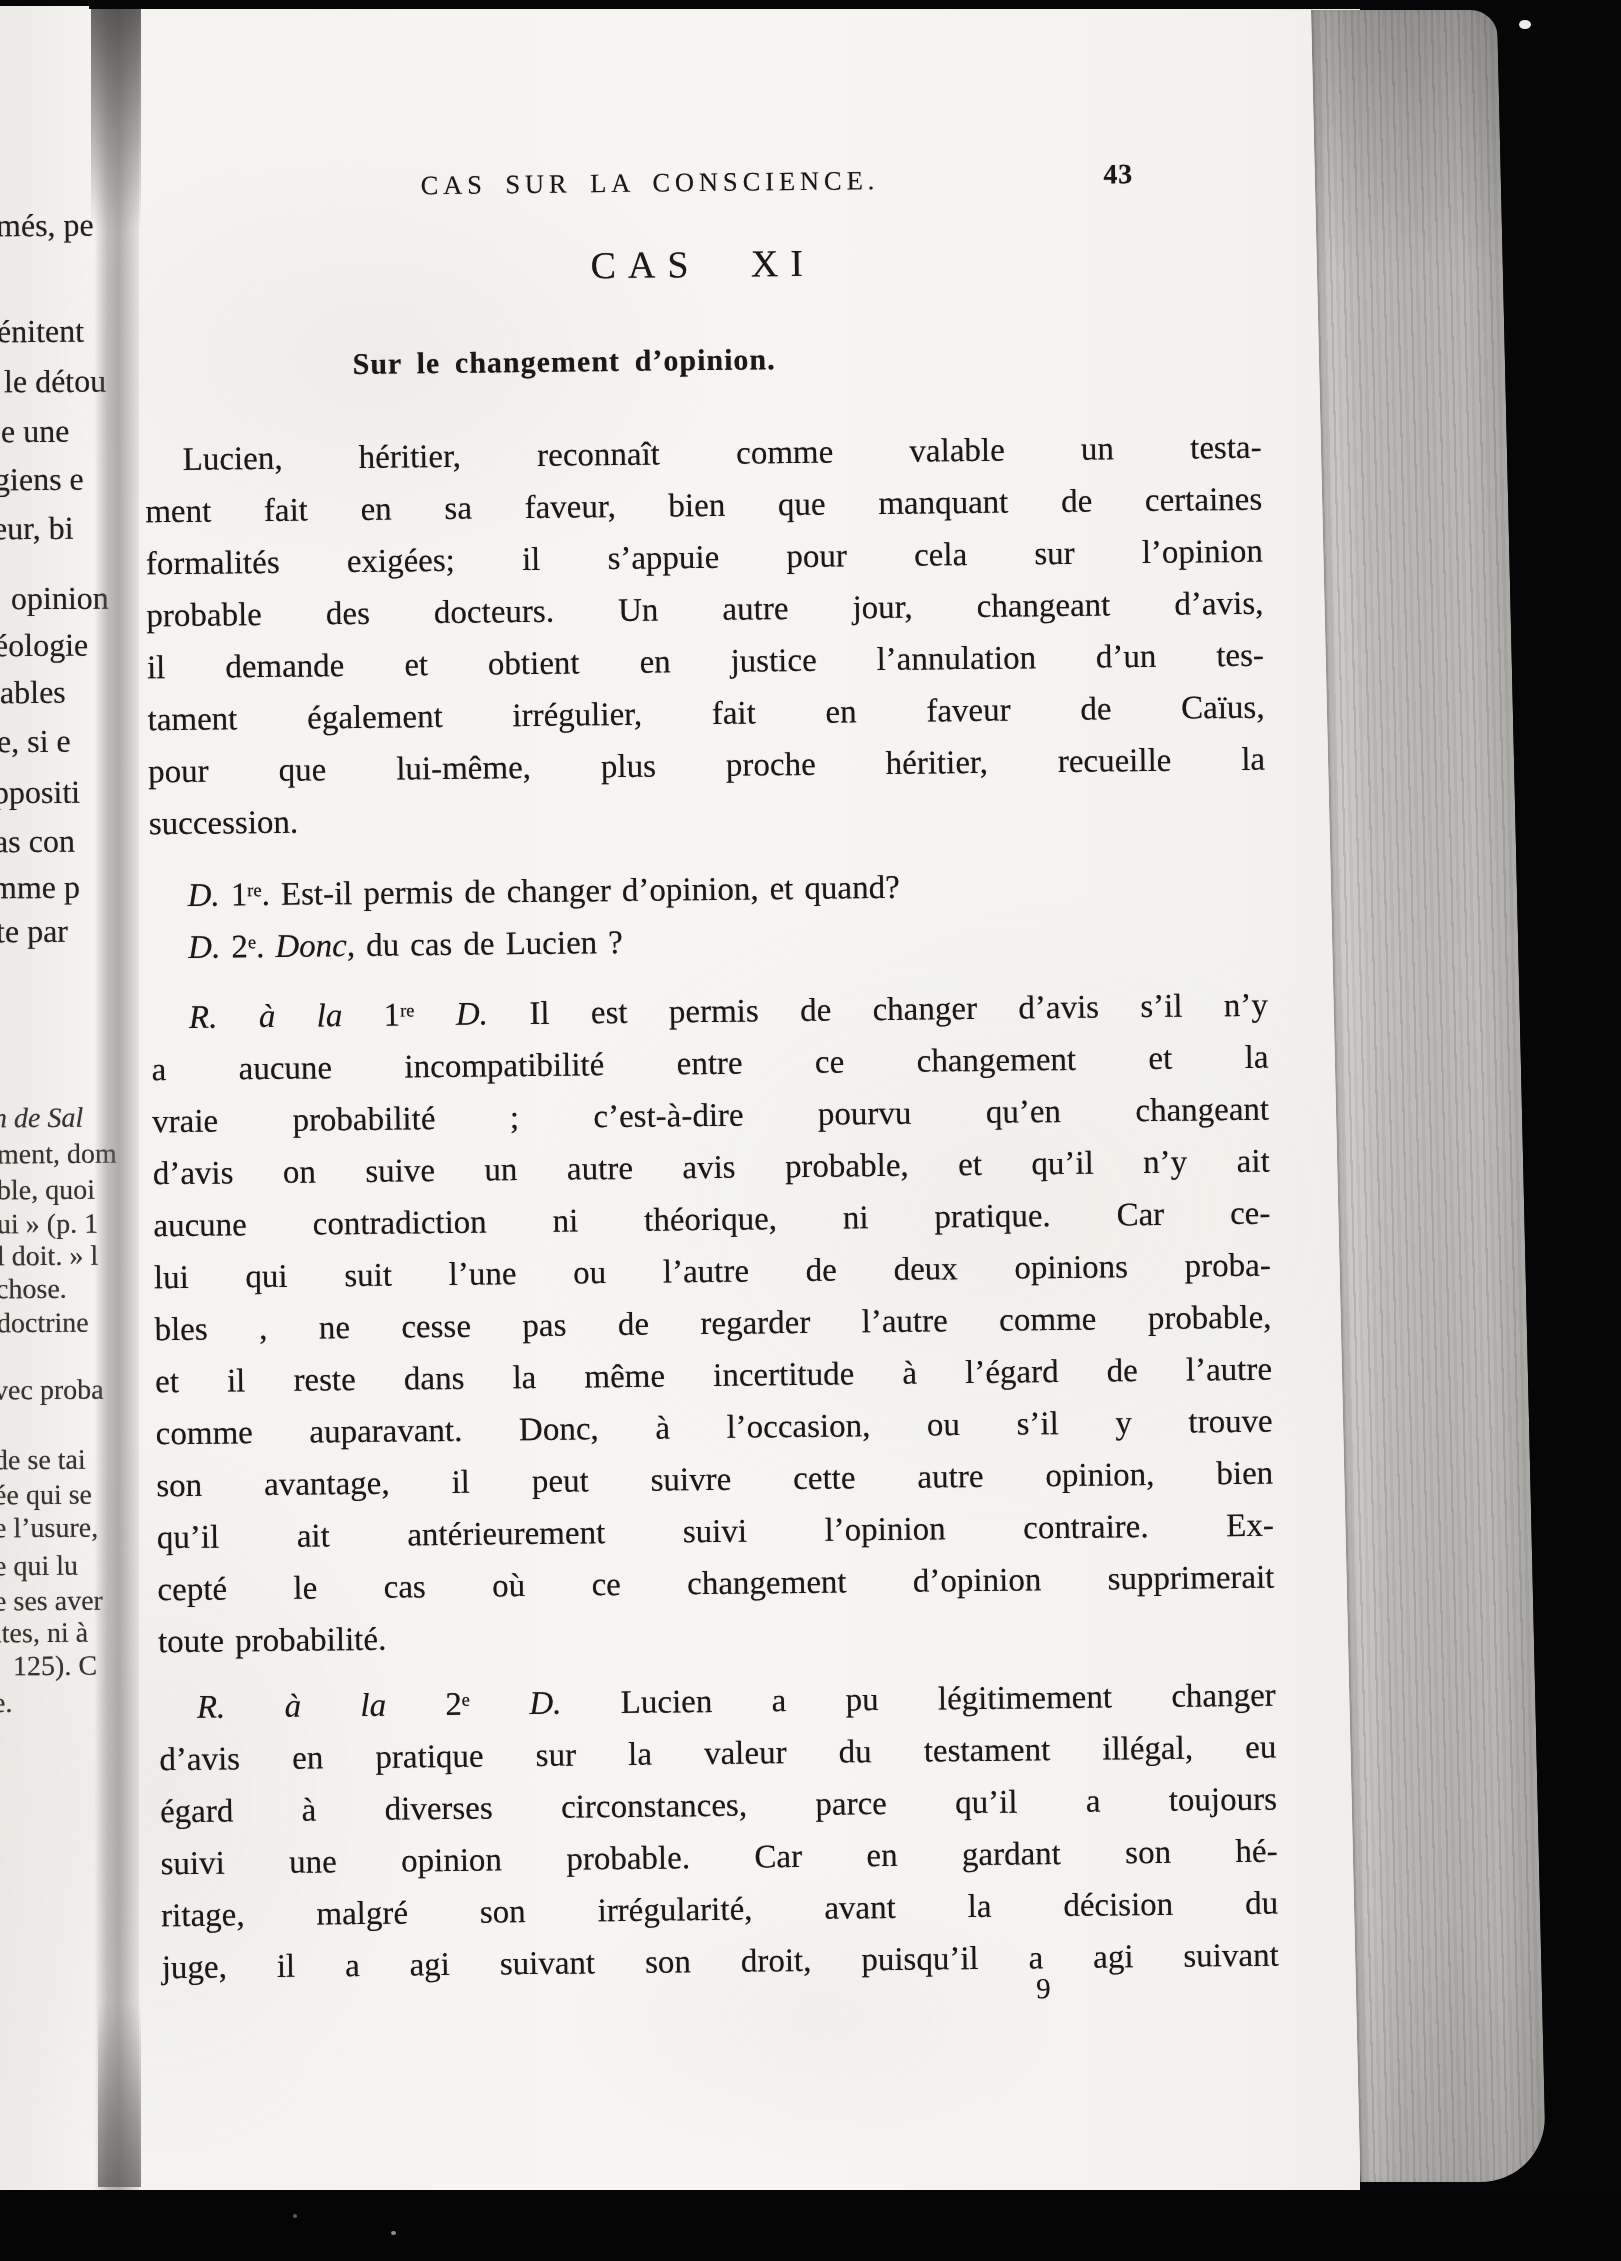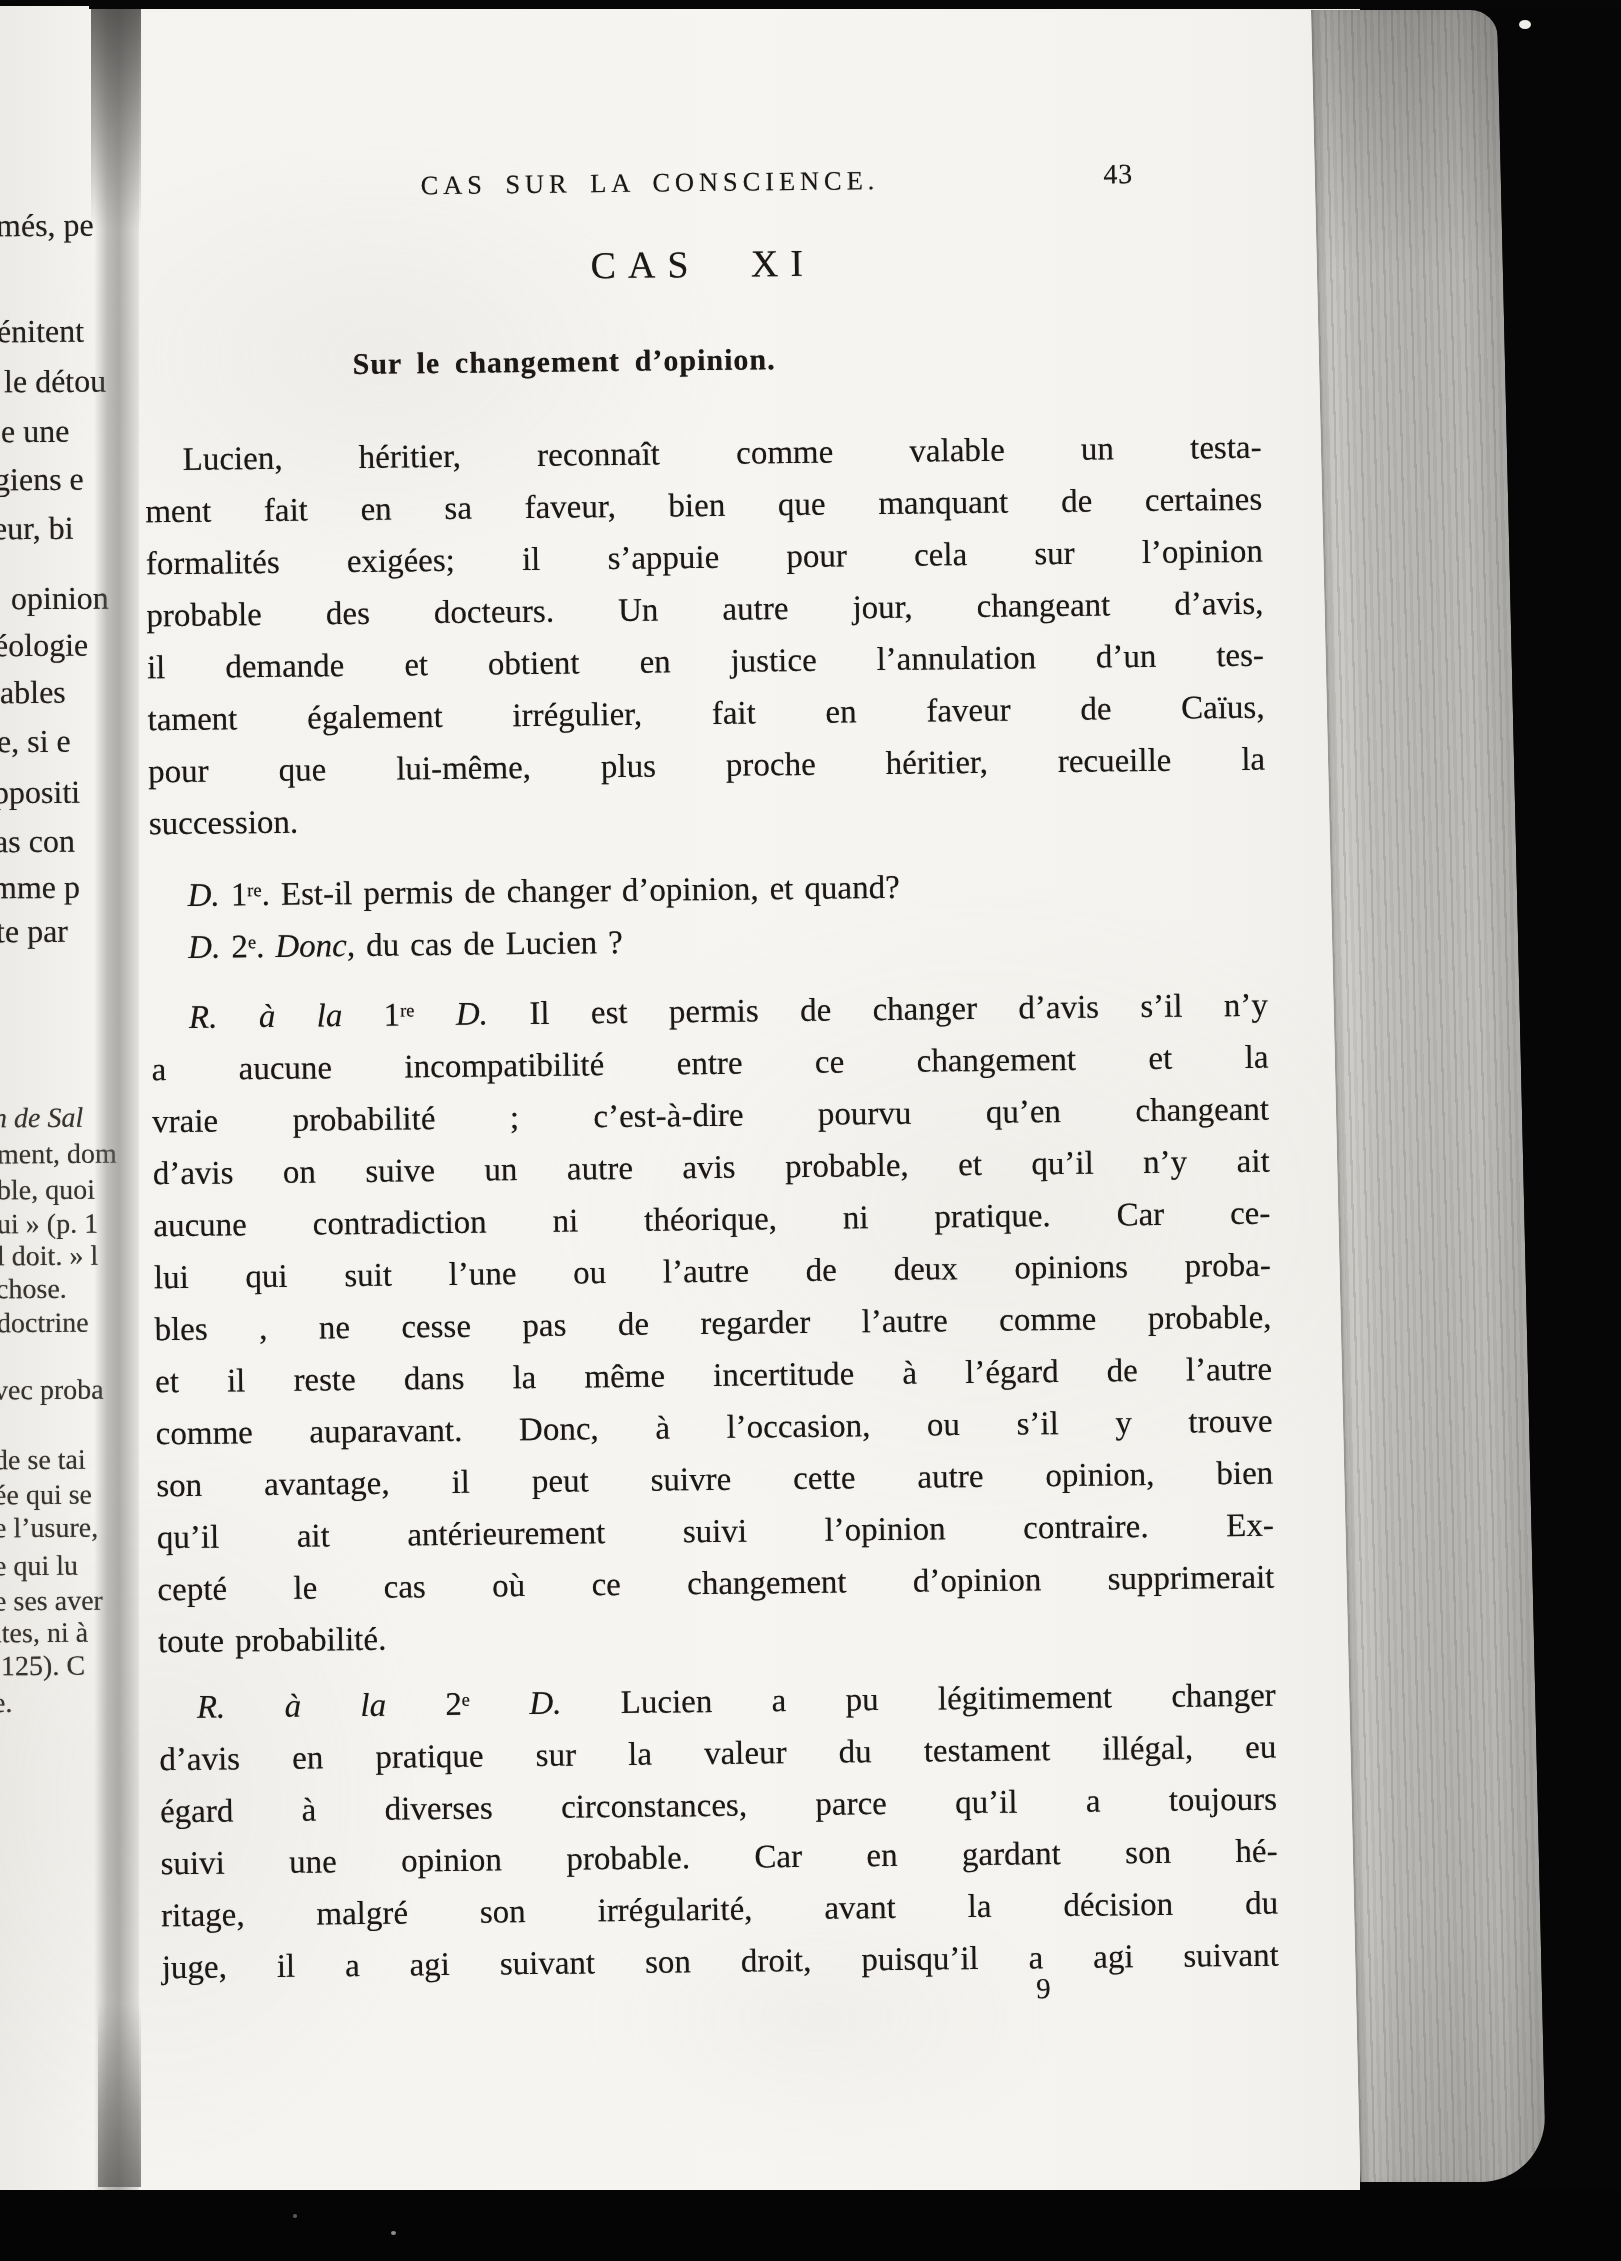--- a/index.html
+++ b/index.html
@@ -43,21 +43,21 @@
   
   #strip-top{position:absolute;left:89px;top:0;width:1533px;height:9px;background:#070707;z-index:5;}
   #strip-bottom{position:absolute;left:0;top:2190px;width:1622px;height:71px;background:#050505;z-index:5;}
   .dust{position:absolute;border-radius:50%;background:#8f8d8a;z-index:6;}
 
   
   #content{position:absolute;left:150px;top:167px;width:1117px;height:1898px;z-index:2;
         transform:rotate(-0.65deg);transform-origin:50% 40%;
         color:#1b1815;text-shadow:0 0 0.8px rgba(30,26,22,.55);}
   #running-title{position:absolute;left:279px;top:0;font-size:26.5px;letter-spacing:4.9px;word-spacing:7px;}
-  #page-number{position:absolute;left:962px;top:-4.2px;font-size:28px;font-weight:normal;letter-spacing:0.7px;}
+  #page-number{position:absolute;left:962px;top:-4.2px;font-size:28px;font-weight:bold;letter-spacing:0.7px;}
   #case-title{position:absolute;left:448px;top:75px;font-size:38px;letter-spacing:12px;word-spacing:29px;}
   #case-subtitle{position:absolute;left:209px;top:176px;font-size:30px;font-weight:bold;
         letter-spacing:1px;word-spacing:6.3px;}
   #body-text{position:absolute;left:0;top:260px;width:1117px;font-size:33px;line-height:52px;
         word-spacing:2.8px;}
   .bline{text-align:justify;text-align-last:justify;white-space:normal;height:52px;overflow:visible;}
   .bline.nj{text-align:left;text-align-last:auto;}
   .bline.indent{text-indent:38px;}
   .it{font-style:italic;}
   .sup{font-size:0.56em;position:relative;top:-0.48em;letter-spacing:0;}
@@ -102,21 +102,21 @@
       <div class="frag s40" style="top: 1234px; left: -2.8px;">l doit. » l</div>
       <div class="frag s40" style="top: 1267px; left: -4.2px;">chose.</div>
       <div class="frag s40" style="top: 1301px; left: -2.8px;">doctrine</div>
       <div class="frag s40" style="top: 1368px; left: -5.6px;">vec proba</div>
       <div class="frag s40" style="top: 1438px; left: -5.6px;">de se tai</div>
       <div class="frag s40" style="top: 1473px; left: -5.6px;">ée qui se</div>
       <div class="frag s40" style="top: 1506px; left: -5.6px;">e l’usure,</div>
       <div class="frag s40" style="top: 1544px; left: -5.6px;">e qui lu</div>
       <div class="frag s40" style="top: 1579px; left: -5.6px;">e ses aver</div>
       <div class="frag s40" style="top: 1611px; left: -5.6px;">ites, ni à</div>
-      <div class="frag s40" style="top: 1644px; left: 1.4px;">125). C</div>
+      <div class="frag s40" style="top: 1644px; left: 1.4px; padding-left: 12px;">125). C</div>
       <div class="frag s40" style="top: 1681px; left: -7px;">e.</div>
     </div>
 
   <div id="gutter"></div>
   <div id="gutter-top"></div>
   <div id="gutter-bottom"></div>
 
   <div id="fore-edge"></div>
   <div id="corner-speck"></div>
 

